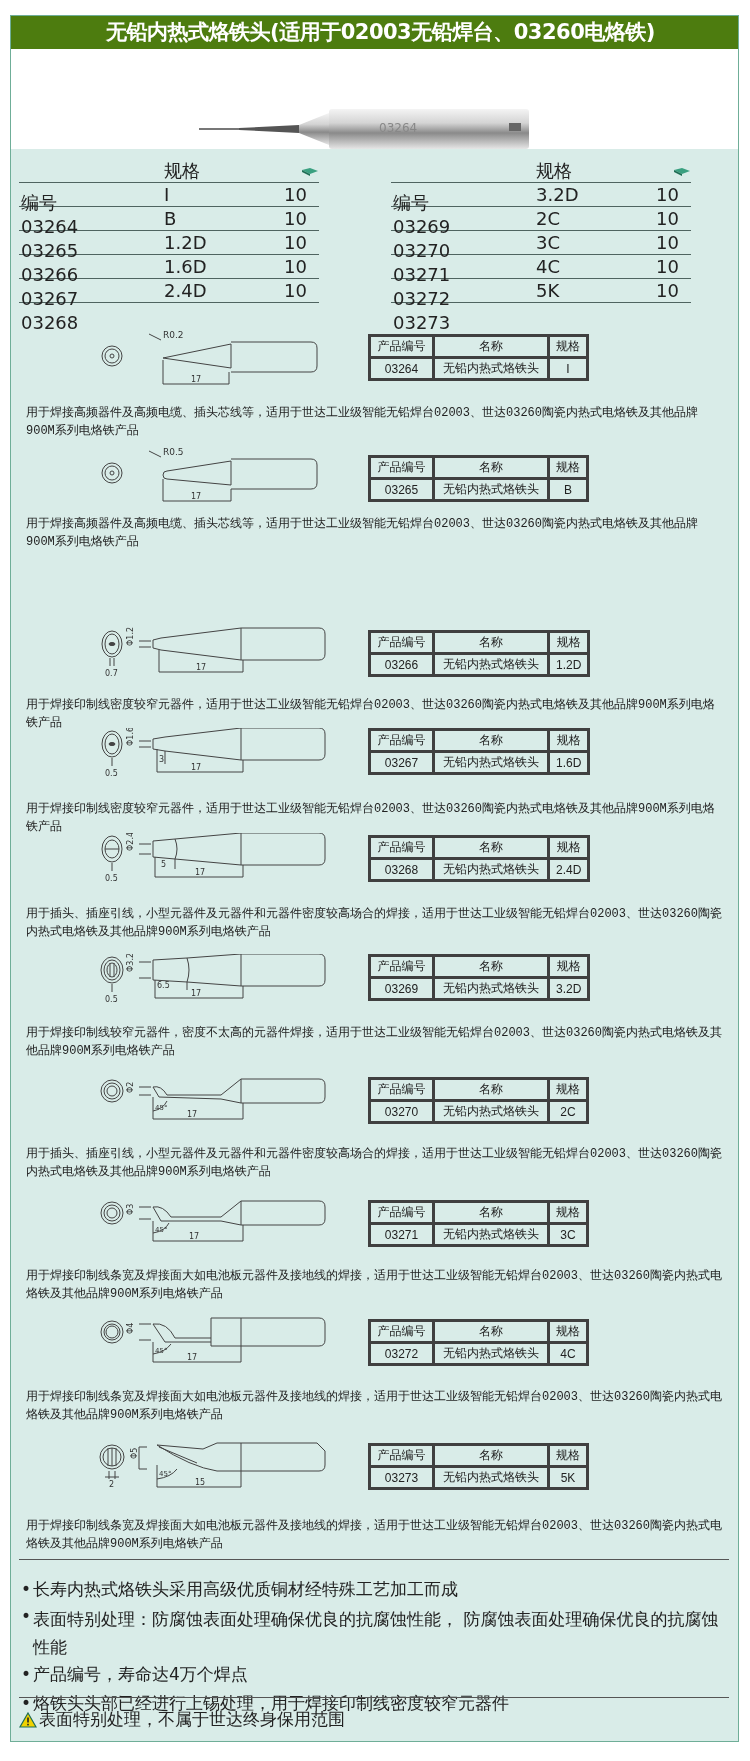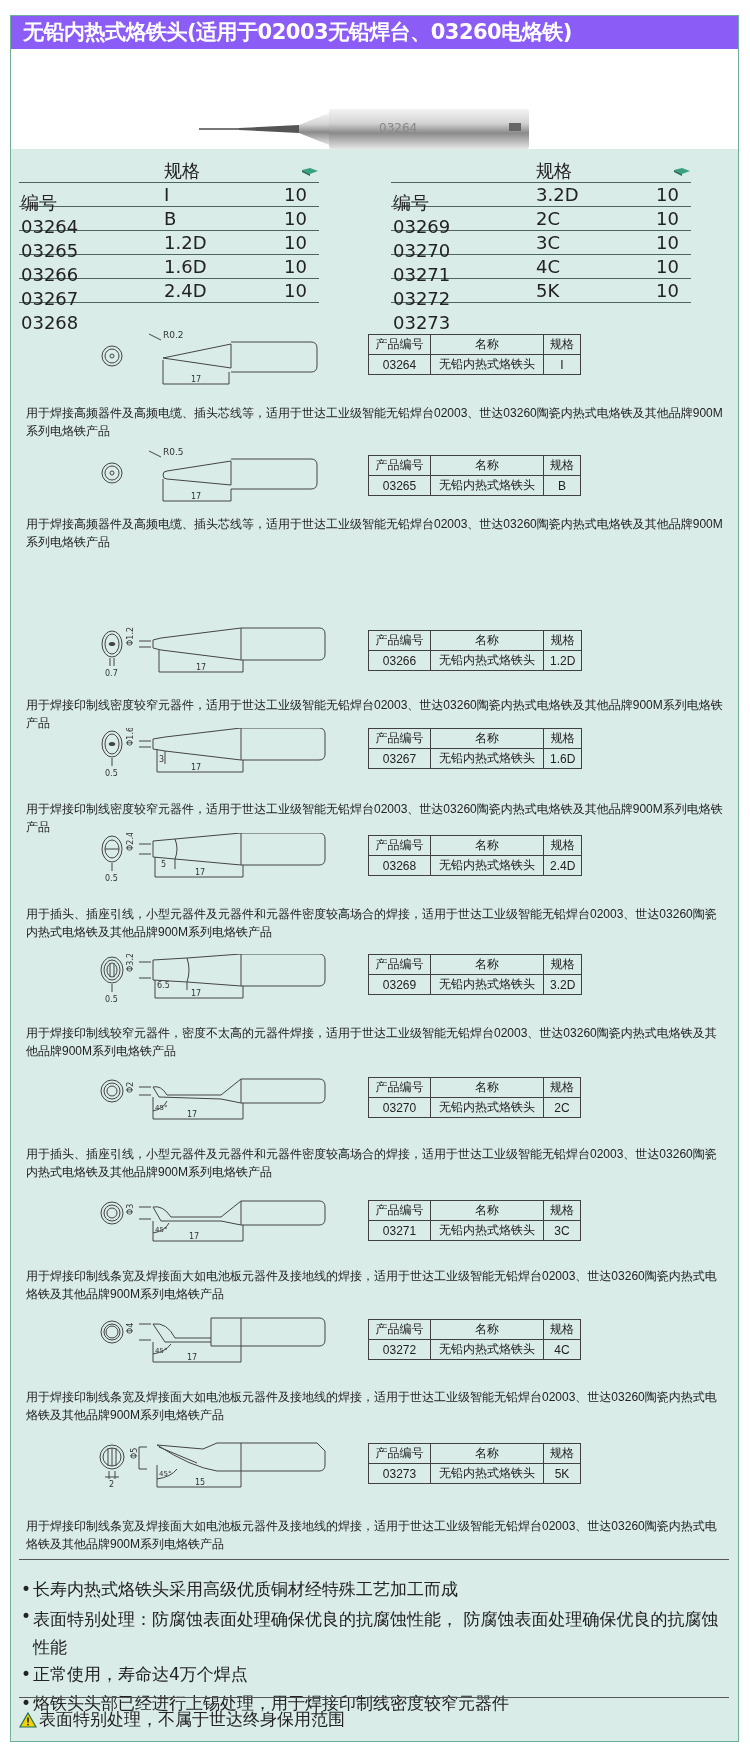--- a/index.html
+++ b/index.html
@@ -1,46 +1,46 @@
 <!DOCTYPE html>
 <html><head>
 <meta charset="utf-8">
 <style>
   html, body { margin:0; padding:0; background:#ffffff; }
   body { width:750px; height:1761px; position:relative; overflow:hidden;
          font-family:"DejaVu Sans","Liberation Sans",sans-serif; color:#222; }
   .frame { position:absolute; left:10px; top:15px; width:729px; height:1727px;
            border:1px solid #6fae98; background:#d9ece8; box-sizing:border-box; }
-  .title-bar { position:absolute; left:0; top:0; width:100%; height:33px; background:#8b5cf6;
+  .title-bar { position:absolute; left:0; top:0; width:100%; height:33px; background:#4d7c0f;
                color:#fff; font-size:21px; line-height:33px; padding-left:12px; box-sizing:border-box;
-               font-weight:bold; letter-spacing:-0.5px; white-space:nowrap; }
+               font-weight:bold; letter-spacing:-0.5px; white-space:nowrap;text-align:center; }
   .photo-area { position:absolute; left:0; top:33px; width:100%; height:100px; background:#fff; }
   .tip-photo { position:absolute; left:188px; top:50px; width:360px; height:60px; }
   .spec-tables { position:absolute; left:0; top:143px; width:100%; }
   .spec-table { position:absolute; top:0; width:300px; }
   .spec-table.left { left:8px; }
   .spec-table.right { left:380px; }
   .spec-row { display:flex; height:23px; line-height:23px; border-bottom:1.5px solid #4f6460;
               font-size:18px; color:#222; }
   .spec-row .c1 { width:143px; padding-left:2px;margin-top:32px; }
   .spec-row .c2 { width:120px; }
   .spec-row .c3 { width:35px; text-align:left; }
   .spec-row.head .c3 { display:flex; align-items:center; justify-content:flex-end; }
   .pkg-icon { width:18px; height:10px; display:inline-block; }
 
   .tip-block { position:absolute; left:0; width:100%; }
   .drawing { position:absolute; left:80px; top:0; width:240px; height:70px; }
   .info-table { position:absolute; left:357px; border-collapse:collapse; font-size:12px; background:#d9ece8;
                 font-family:"Liberation Sans","DejaVu Sans",sans-serif; }
-  .info-table td { border:1px solid #404040; height:19px; padding:0 6px; text-align:center; white-space:nowrap; color:#222; }
+  .info-table td { border:3px solid #404040; height:19px; padding:0 6px; text-align:center; white-space:nowrap; color:#222; }
   .info-table td.a { width:49px; }
   .info-table td.b { width:100px; }
   .info-table td.c { width:24px; }
   .desc { position:absolute; left:15px; width:700px; font-size:12px; line-height:18px; color:#222;
-          font-family:Liberation Sans, sans-serif; }
+          font-family:Liberation Mono, monospace; }
   .divider { position:absolute; left:8px; width:710px; height:0; border-top:1.5px solid #555; }
   .features { position:absolute; left:10px; top:1562px; width:700px; font-size:17px; line-height:23px; color:#222; }
   .features .item { display:flex; }
   .features .bullet { width:12px; flex:none; }
   .warning { position:absolute; left:8px; top:1692px; font-size:17px; color:#222; display:flex; align-items:center; }
   .warn-icon { width:18px; height:16px; margin-right:2px; }
 </style>
 </head>
 <body>
 
@@ -525,21 +525,21 @@
     <div class="item">
         <span class="bullet">•</span>
         <span>长寿内热式烙铁头采用高级优质铜材经特殊工艺加工而成</span>
       </div>
     <div class="item" style="margin-top:4px;">
         <span class="bullet">•</span>
         <span style="line-height:28px;">表面特别处理：防腐蚀表面处理确保优良的抗腐蚀性能， 防腐蚀表面处理确保优良的抗腐蚀性能</span>
       </div>
     <div class="item" style="margin-top:2px;">
         <span class="bullet">•</span>
-        <span>正常使用，寿命达4万个焊点</span>
+        <span>产品编号，寿命达4万个焊点</span>
       </div>
     <div class="item" style="margin-top:6px;">
         <span class="bullet">•</span>
         <span>烙铁头头部已经进行上锡处理，用于焊接印制线密度较窄元器件</span>
       </div>
   </div>
 
   <div class="divider" style="top:1681px;"></div>
 
   <div class="warning">

